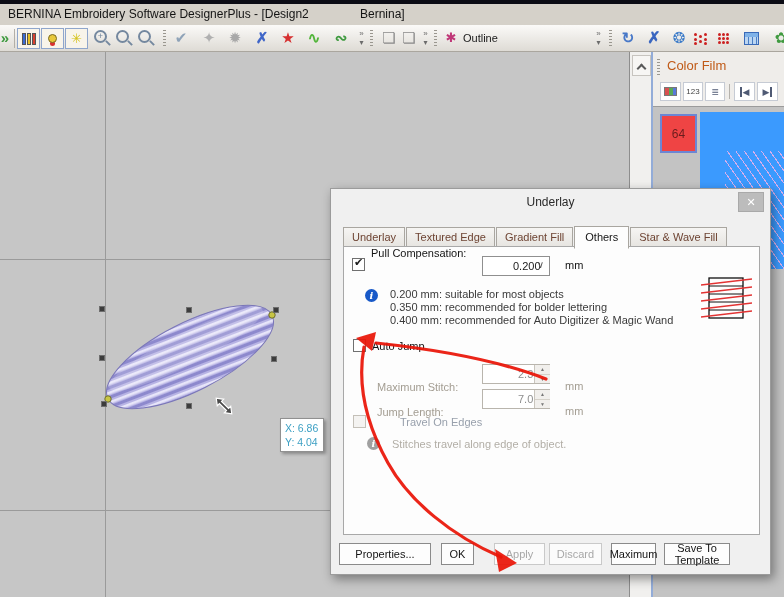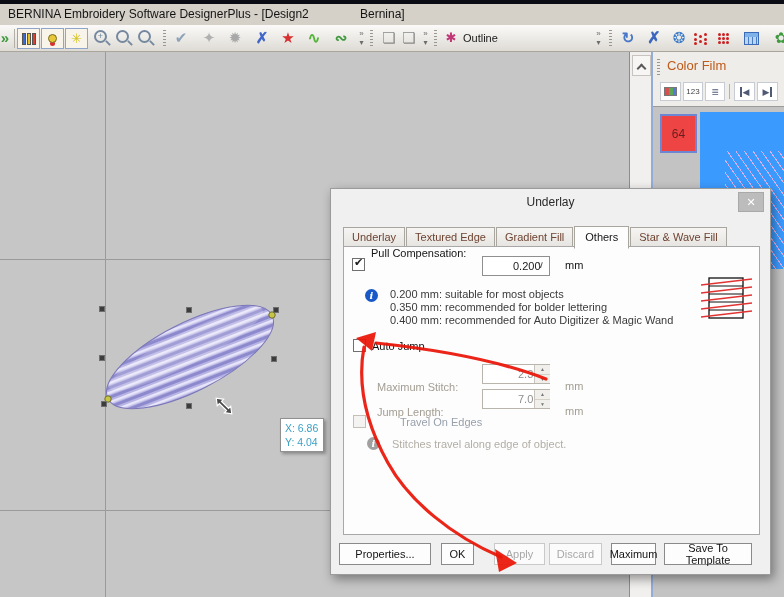--- a/index.html
+++ b/index.html
@@ -370,21 +370,21 @@
     </div>
   <div class="dbtn disabled" style="left:163px;width:51px">
       <span>Apply</span>
     </div>
   <div class="dbtn disabled" style="left:218px;width:53px">
       <span>Discard</span>
     </div>
   <div class="dbtn" style="left:280px;width:45px">
       <span>Maximum</span>
     </div>
-  <div class="dbtn" style="left:333px;width:88px">
+  <div class="dbtn" style="left:333px;width:66px">
       <span>Save To Template</span>
     </div>
 </div>
 
 <svg class="abs" id="redoverlay" width="784" height="597">
   <g stroke="#ea1508" stroke-width="3.2" fill="none" stroke-linecap="round" opacity="0.93">
     <path d="M546,379 C495,359 432,349 376,343"></path>
     <path d="M364,347 C357,385 365,422 388,463 C409,501 452,536 501,557"></path>
   </g>
   <g fill="#ea1508" opacity="0.93">

